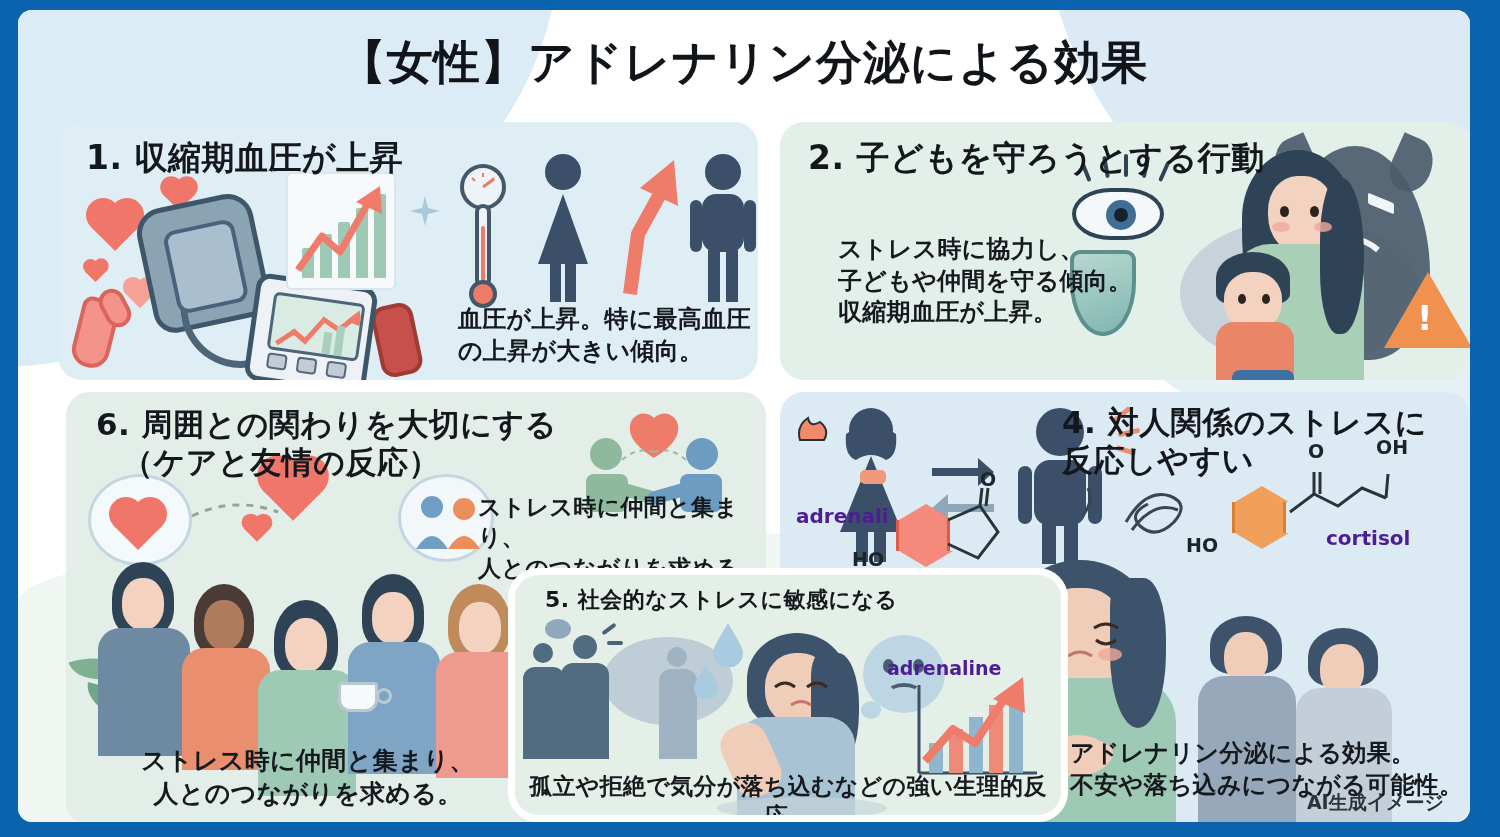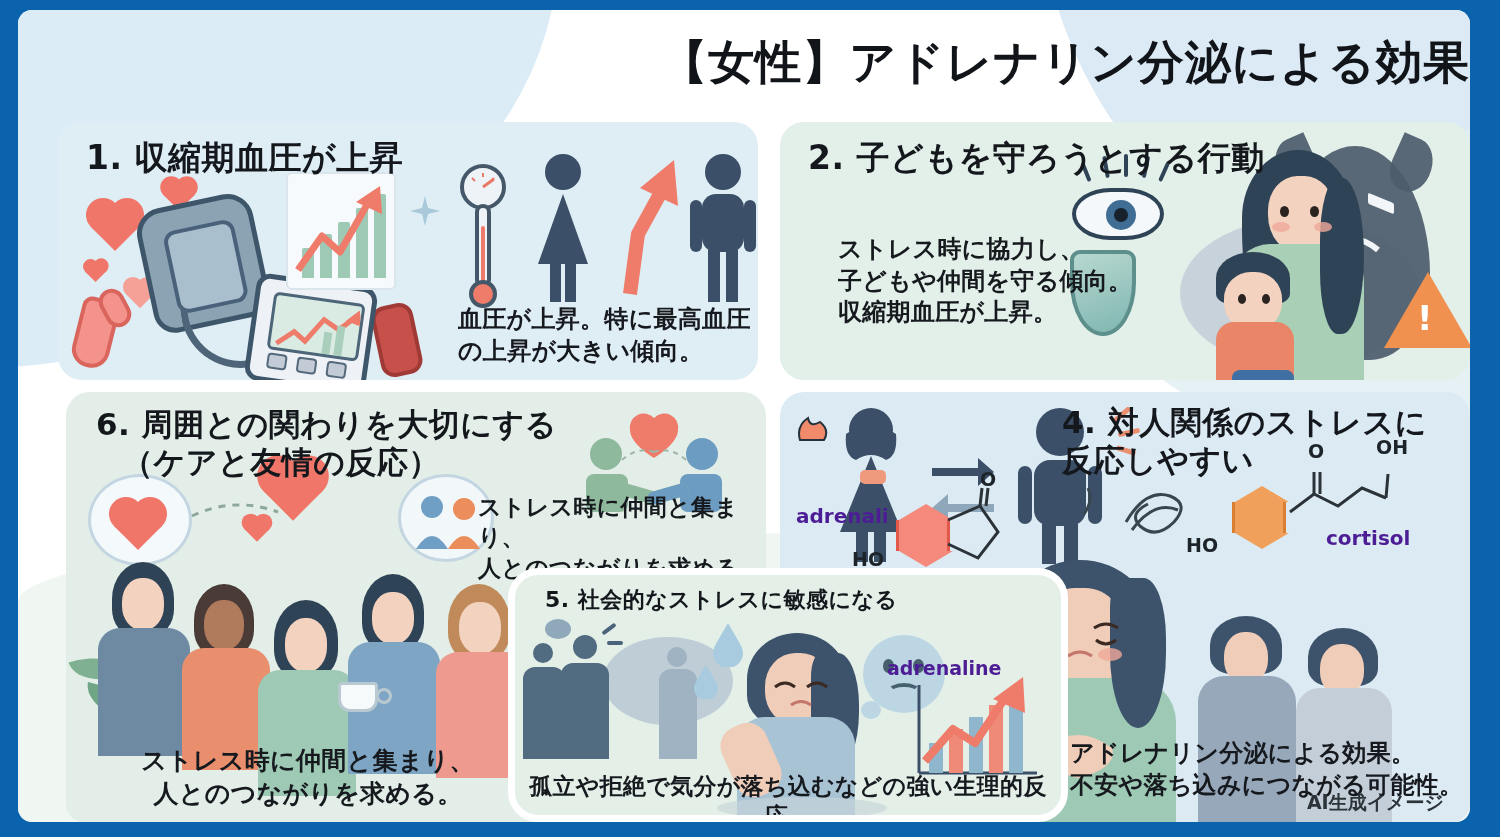--- a/index.html
+++ b/index.html
@@ -62,21 +62,21 @@
     background: #e6f0ea;
     border-radius: 40% 60% 0 0 / 70px 70px 0 0;
     opacity: .6;
   }
 
   
   .title {
     position: absolute;
     left: 0; top: 22px;
     width: 1452px;
-    text-align: right;
+    text-align: center;
     font-size: 46px;
     font-weight: 900;
     letter-spacing: 1px;
     color: #111418;
     z-index: 20;
     white-space: nowrap;
   }
 
   
   .panel {

